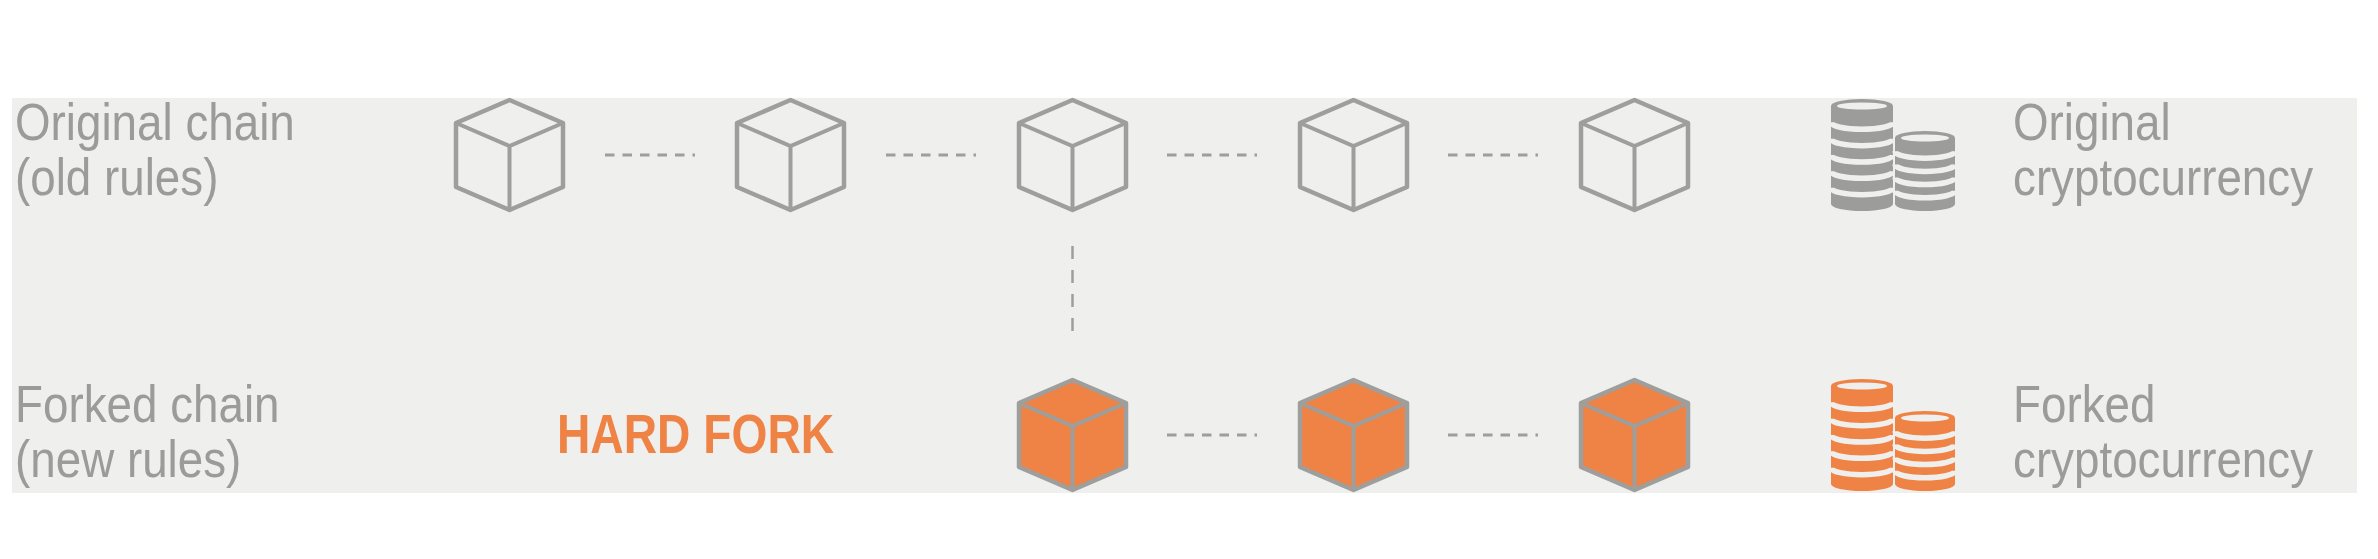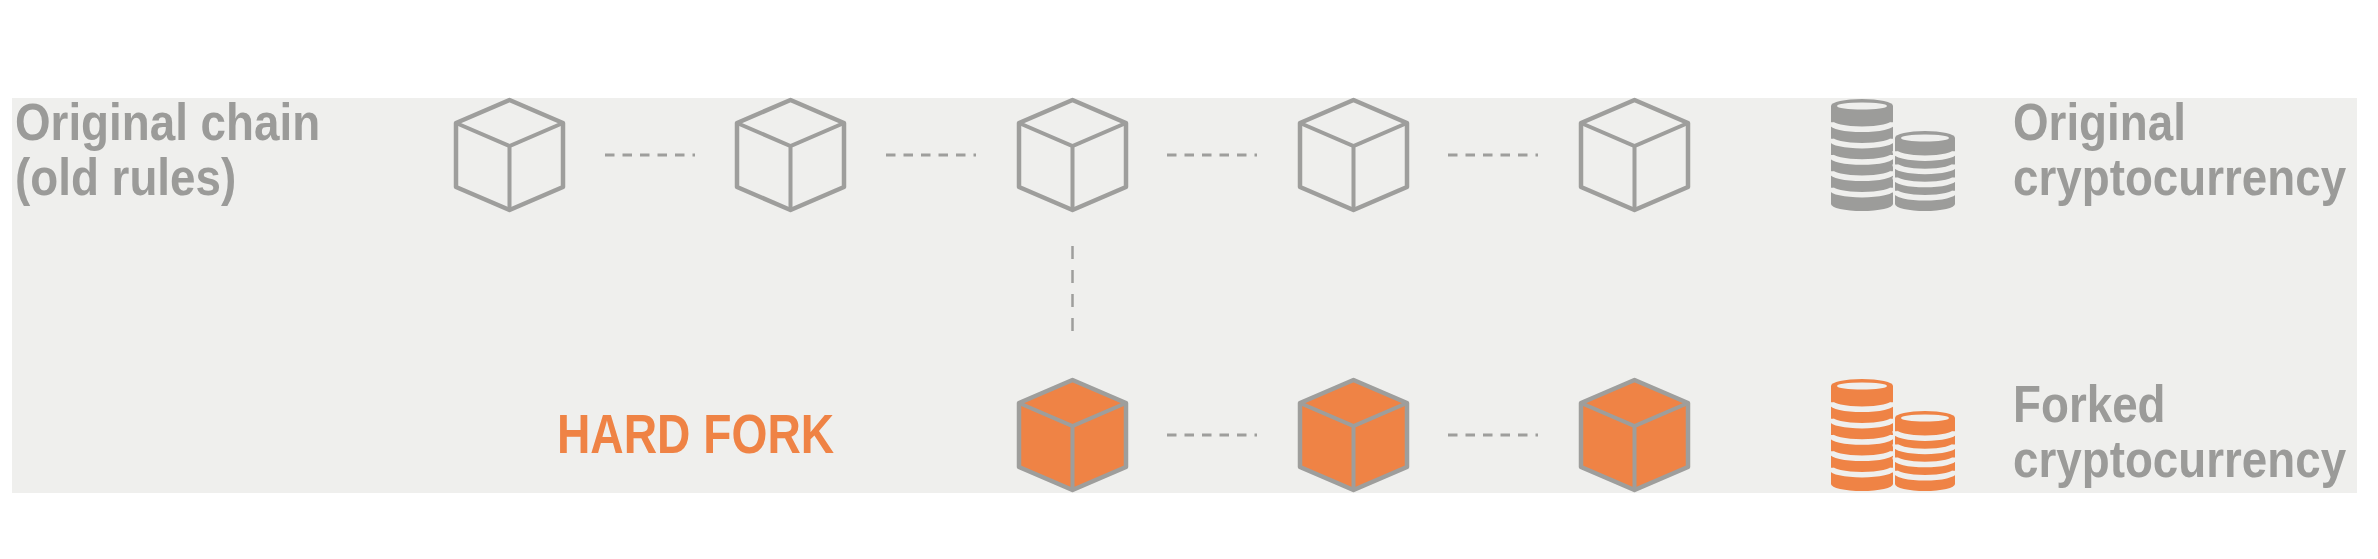--- a/index.html
+++ b/index.html
@@ -10,21 +10,21 @@
     overflow:hidden;
     font-family:"Liberation Sans", sans-serif;
   }
   .band{
     position:absolute;
     left:12px;top:98px;width:2345px;height:395px;
     background:#efefed;
   }
   .lbl{
     position:absolute;
-    font-weight:bold;
+    font-weight:normal;
     font-size:52px;
     line-height:55px;
     color:#9b9b99;
     white-space:nowrap;
   }
   .narrow{transform:scaleX(0.88);transform-origin:0 0;}
   .hardfork{
     position:absolute;
     font-weight:bold;
     font-size:55px;
@@ -117,20 +117,26 @@
     <div class="narrow">
       <div>Original</div>
       <div>cryptocurrency</div>
     </div>
   </div>
 
   <svg class="forkline" style="left:1070px;top:246px;" width="5" height="96" viewBox="0 0 5 96">
     <line x1="2.5" y1="0" x2="2.5" y2="96" stroke="#9e9e9c" stroke-width="2.5" stroke-dasharray="13 11"></line>
   </svg>
 
+  <div class="lbl" style="left:15px;top:377px;">
+    <div class="narrow">
+      <div>Forked chain</div>
+      <div>(new rules)</div>
+    </div>
+  </div>
 
   <div class="hardfork" style="left:557px;top:407px;">
     <div class="narrower">HARD FORK</div>
   </div>
 
   <svg class="cube" style="left:1016px;top:377px;" width="113" height="116" viewBox="0 0 113 116">
     <g stroke="#9e9e9c">
       <path d="M56.5 3 L110 26 L110 90 L56.5 113 L3 90 L3 26 Z" fill="#ef8345" stroke-width="4.5" stroke-linejoin="round"></path>
       <path d="M3 26 L56.5 49 L110 26 M56.5 49 L56.5 113" fill="none" stroke-width="4"></path>
     </g>

